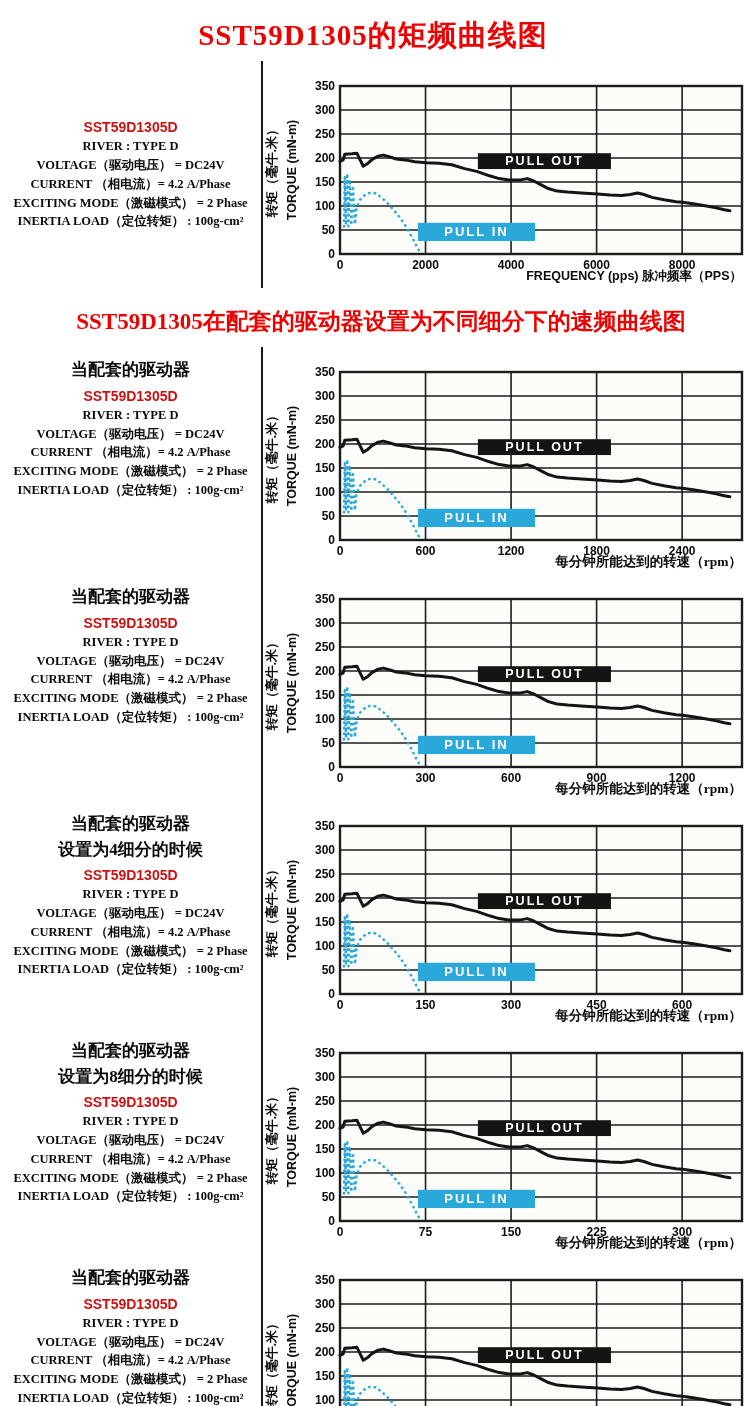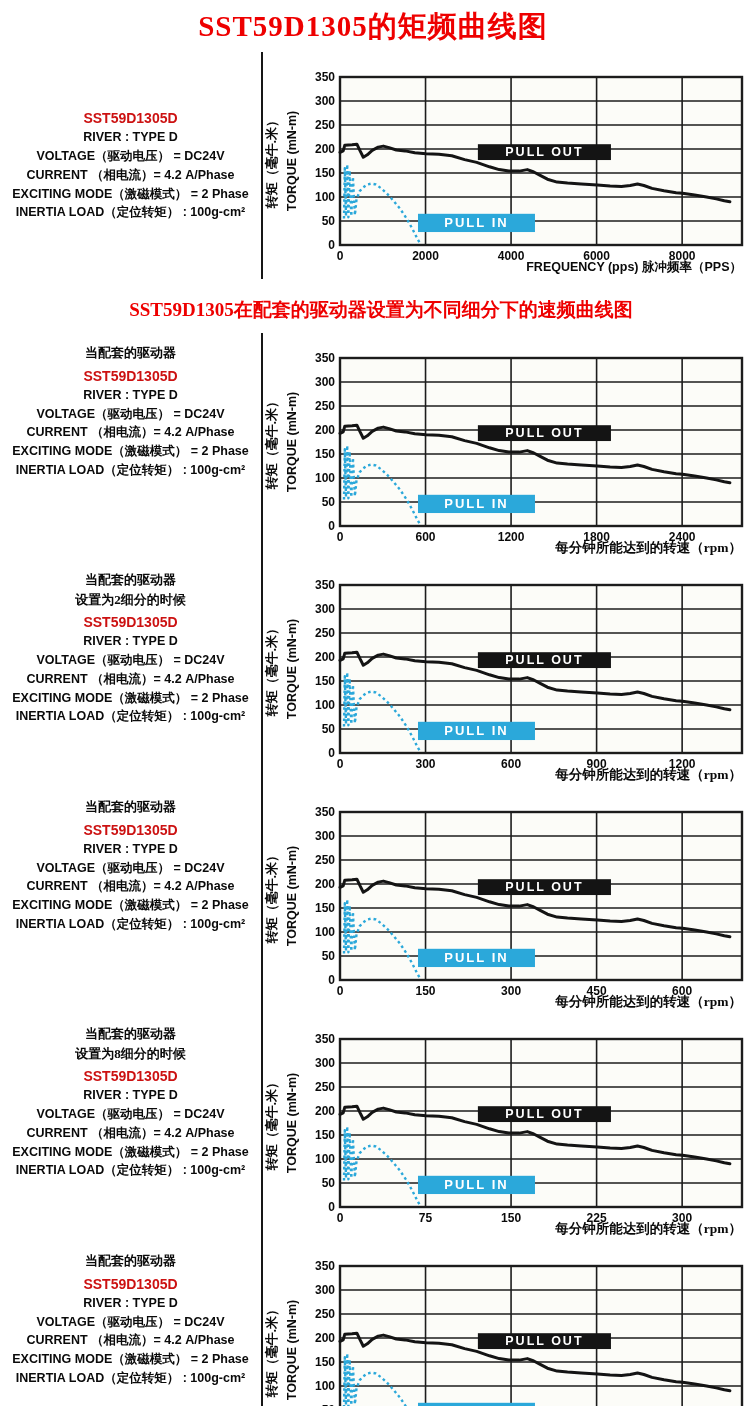--- a/index.html
+++ b/index.html
@@ -1,31 +1,31 @@
 <!DOCTYPE html>
 <html><head>
 <meta charset="utf-8">
 <style>
   html,body{margin:0;padding:0;background:#ffffff;}
   body{width:746px;font-family:"Liberation Sans","DejaVu Sans",sans-serif;color:#111;}
   .page{width:746px;overflow:hidden;}
   .title-main{color:#ee0000;font-family:"Liberation Serif","DejaVu Serif",serif;font-weight:bold;
-              font-size:29px;text-align:center;padding:7px 0 5px 0;letter-spacing:1px;}
+              font-size:29px;text-align:center;padding:16px 0 5px 0;letter-spacing:1px;}
   .title-sub{color:#ee0000;font-family:"Liberation Serif","DejaVu Serif",serif;font-weight:bold;
-             font-size:19px;text-align:center;padding:18px 0 10px 16px;}
+             font-size:23px;text-align:center;padding:18px 0 10px 16px;}
   .section{display:flex;min-height:214px;}
   .section.first{min-height:222px;}
   .left{width:267px;box-sizing:border-box;border-right:2px solid #161616;
         text-align:center;padding-top:10px;}
   .section.first .left{padding-top:53px;}
   .right{width:483px;padding-top:11px;}
   .h-line{font-family:"Liberation Serif","DejaVu Serif",serif;font-weight:bold;
-          font-size:13px;line-height:1.5;color:#0a0a0a;}
+          font-size:17px;line-height:1.5;color:#0a0a0a;}
   .model-line{color:#cc1111;font-weight:bold;font-size:14px;line-height:1.45;margin-top:3px;}
-  .spec-line{font-weight:bold;font-size:12.5px;line-height:1.5;color:#0a0a0a;white-space:nowrap;}
+  .spec-line{font-weight:bold;font-size:12.5px;line-height:1.5;color:#0a0a0a;white-space:nowrap;font-family:Liberation Serif, serif;}
 </style>
 </head>
 <body>
 
 <div class="page">
   <div class="title-main">SST59D1305的矩频曲线图</div>
   <div id="section-first">
       <div class="section first">
         <div class="left">
           <div class="model-line">SST59D1305D</div>
@@ -122,21 +122,20 @@
             <text x="333.60062" y="197" text-anchor="middle" font-size="12" font-weight="bold" fill="#0a0a0a" font-family="&quot;Liberation Sans&quot;,&quot;DejaVu Sans&quot;,sans-serif">1800</text>
             <text x="419.13415999999995" y="197" text-anchor="middle" font-size="12" font-weight="bold" fill="#0a0a0a" font-family="&quot;Liberation Sans&quot;,&quot;DejaVu Sans&quot;,sans-serif">2400</text>
             <text x="13" y="98" transform="rotate(-90 13 98)" text-anchor="middle" font-size="13" font-weight="bold" fill="#0a0a0a" font-family="&quot;Liberation Serif&quot;,&quot;DejaVu Serif&quot;,serif">转矩（毫牛.米）</text>
             <text x="33" y="98" transform="rotate(-90 33 98)" text-anchor="middle" font-size="12.5" font-weight="bold" fill="#0a0a0a" font-family="&quot;Liberation Sans&quot;,&quot;DejaVu Sans&quot;,sans-serif">TORQUE (mN-m)</text>
             <text x="479" y="208" text-anchor="end" font-size="13.5" font-weight="bold" fill="#0a0a0a" font-family="&quot;Liberation Serif&quot;,&quot;DejaVu Serif&quot;,serif">每分钟所能达到的转速（rpm）</text>
           </svg></div>
       </div>
       <div class="section">
         <div class="left">
           <div class="h-line">当配套的驱动器</div>
-          <div class="h-line">设置为2细分的时候</div>
           <div class="model-line">SST59D1305D</div>
           <div class="spec-line">RIVER : TYPE D</div>
           <div class="spec-line">VOLTAGE（驱动电压） = DC24V</div>
           <div class="spec-line">CURRENT （相电流）=  4.2 A/Phase</div>
           <div class="spec-line">EXCITING MODE（激磁模式） = 2 Phase</div>
           <div class="spec-line">INERTIA LOAD（定位转矩） : 100g-cm²</div>
         </div>
         <div class="right"><svg width="483" height="212" viewBox="0 0 483 212">
             <rect x="77" y="14" width="402" height="168" fill="#fcfcf8"></rect>
             <g stroke="#1c1c1c" stroke-width="1.6">
@@ -172,20 +171,21 @@
             <text x="333.60062" y="197" text-anchor="middle" font-size="12" font-weight="bold" fill="#0a0a0a" font-family="&quot;Liberation Sans&quot;,&quot;DejaVu Sans&quot;,sans-serif">900</text>
             <text x="419.13415999999995" y="197" text-anchor="middle" font-size="12" font-weight="bold" fill="#0a0a0a" font-family="&quot;Liberation Sans&quot;,&quot;DejaVu Sans&quot;,sans-serif">1200</text>
             <text x="13" y="98" transform="rotate(-90 13 98)" text-anchor="middle" font-size="13" font-weight="bold" fill="#0a0a0a" font-family="&quot;Liberation Serif&quot;,&quot;DejaVu Serif&quot;,serif">转矩（毫牛.米）</text>
             <text x="33" y="98" transform="rotate(-90 33 98)" text-anchor="middle" font-size="12.5" font-weight="bold" fill="#0a0a0a" font-family="&quot;Liberation Sans&quot;,&quot;DejaVu Sans&quot;,sans-serif">TORQUE (mN-m)</text>
             <text x="479" y="208" text-anchor="end" font-size="13.5" font-weight="bold" fill="#0a0a0a" font-family="&quot;Liberation Serif&quot;,&quot;DejaVu Serif&quot;,serif">每分钟所能达到的转速（rpm）</text>
           </svg></div>
       </div>
       <div class="section">
         <div class="left">
           <div class="h-line">当配套的驱动器</div>
+          <div class="h-line">设置为4细分的时候</div>
           <div class="model-line">SST59D1305D</div>
           <div class="spec-line">RIVER : TYPE D</div>
           <div class="spec-line">VOLTAGE（驱动电压） = DC24V</div>
           <div class="spec-line">CURRENT （相电流）=  4.2 A/Phase</div>
           <div class="spec-line">EXCITING MODE（激磁模式） = 2 Phase</div>
           <div class="spec-line">INERTIA LOAD（定位转矩） : 100g-cm²</div>
         </div>
         <div class="right"><svg width="483" height="212" viewBox="0 0 483 212">
             <rect x="77" y="14" width="402" height="168" fill="#fcfcf8"></rect>
             <g stroke="#1c1c1c" stroke-width="1.6">

